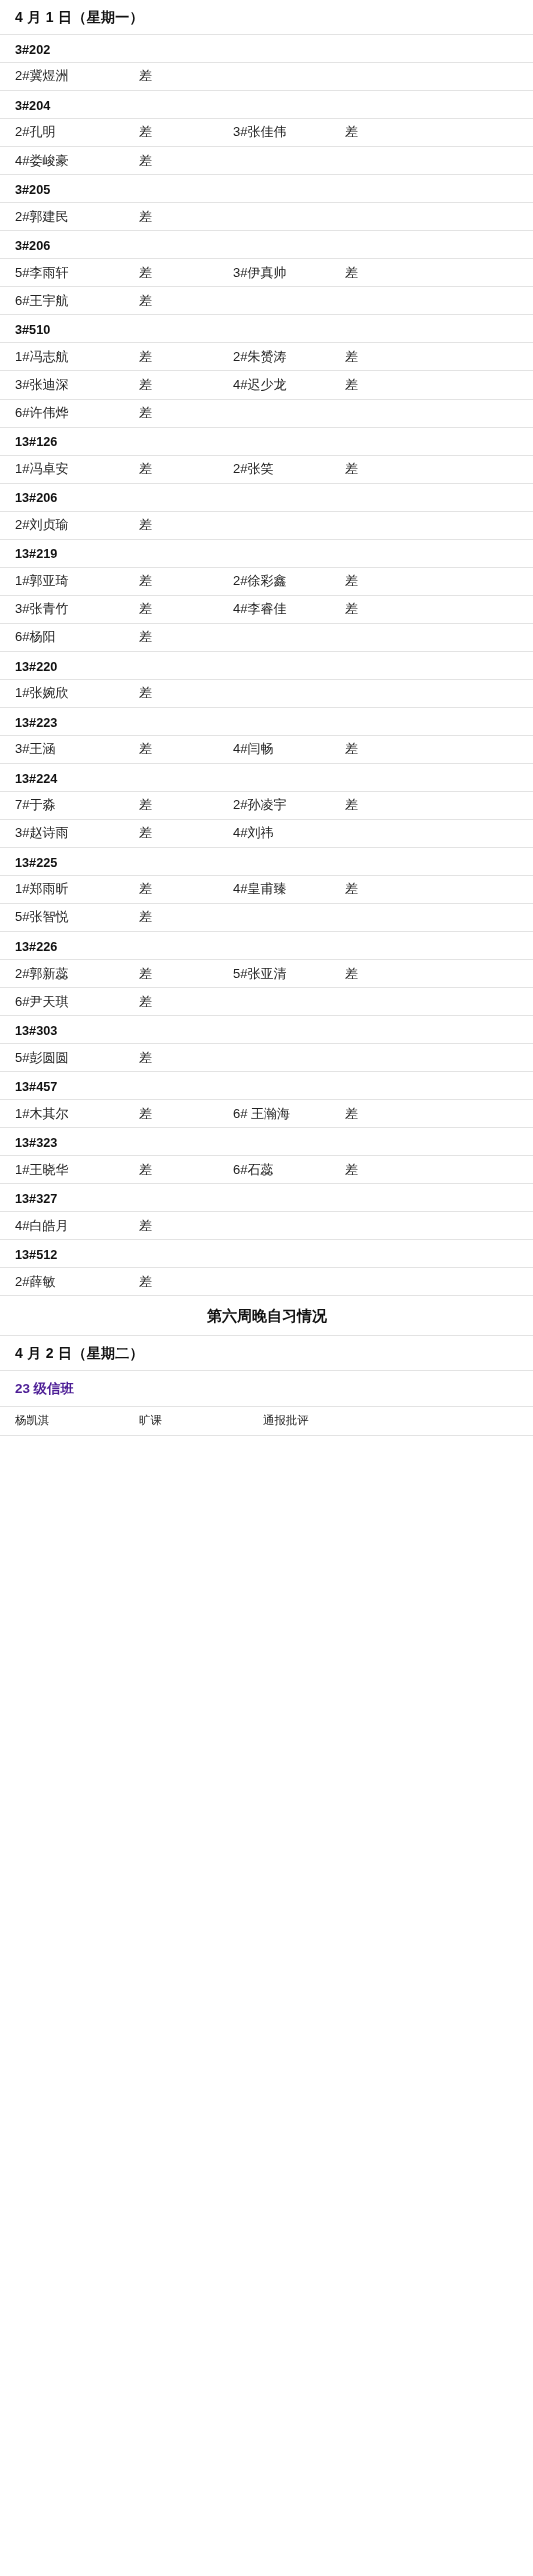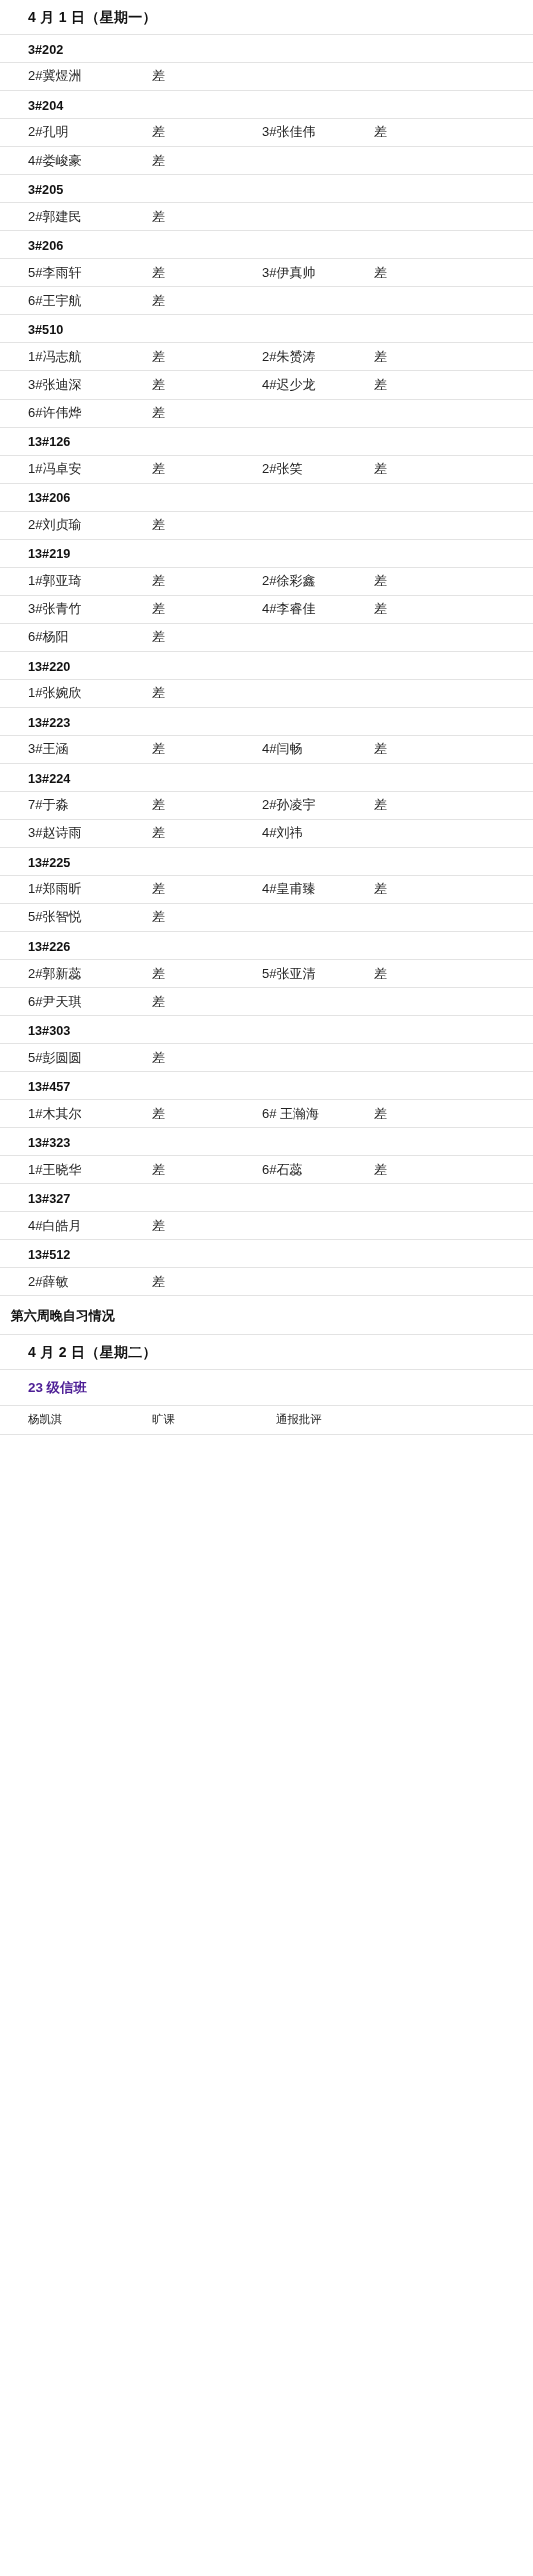--- a/index.html
+++ b/index.html
@@ -15,21 +15,21 @@
   }
   .page {
     width: 534px;
     box-sizing: border-box;
     padding: 0 0 5.3px 0;
   }
   .row {
     display: flex;
     align-items: center;
     box-sizing: border-box;
-    padding: 0 28px;
+    padding: 0 15px;
     min-height: 24px;
   }
   .sep {
     height: 0.7px;
     background: #e3e3e3;
     width: 100%;
   }
   .date-header {
     font-size: 14px;
     font-weight: bold;
@@ -55,29 +55,28 @@
     width: 124px;
     flex: 0 0 124px;
   }
   .c-status {
     width: 94px;
     flex: 0 0 94px;
   }
   .c-name2 {
     width: 112px;
     flex: 0 0 112px;
-    margin-left: 16px;
   }
   .c-status2 {
     flex: 1 1 auto;
   }
   .section-title {
-    font-size: 13px;
+    font-size: 15px;
     font-weight: bold;
-    text-align: left;
+    text-align: center;
     padding: 10.7px 10.7px 9.4px 10.7px;
     color: #111;
   }
   .sub-header {
     font-size: 13.4px;
     font-weight: bold;
     padding-top: 9.4px;
     padding-bottom: 8px;
     color: #4c1d95;
   }

